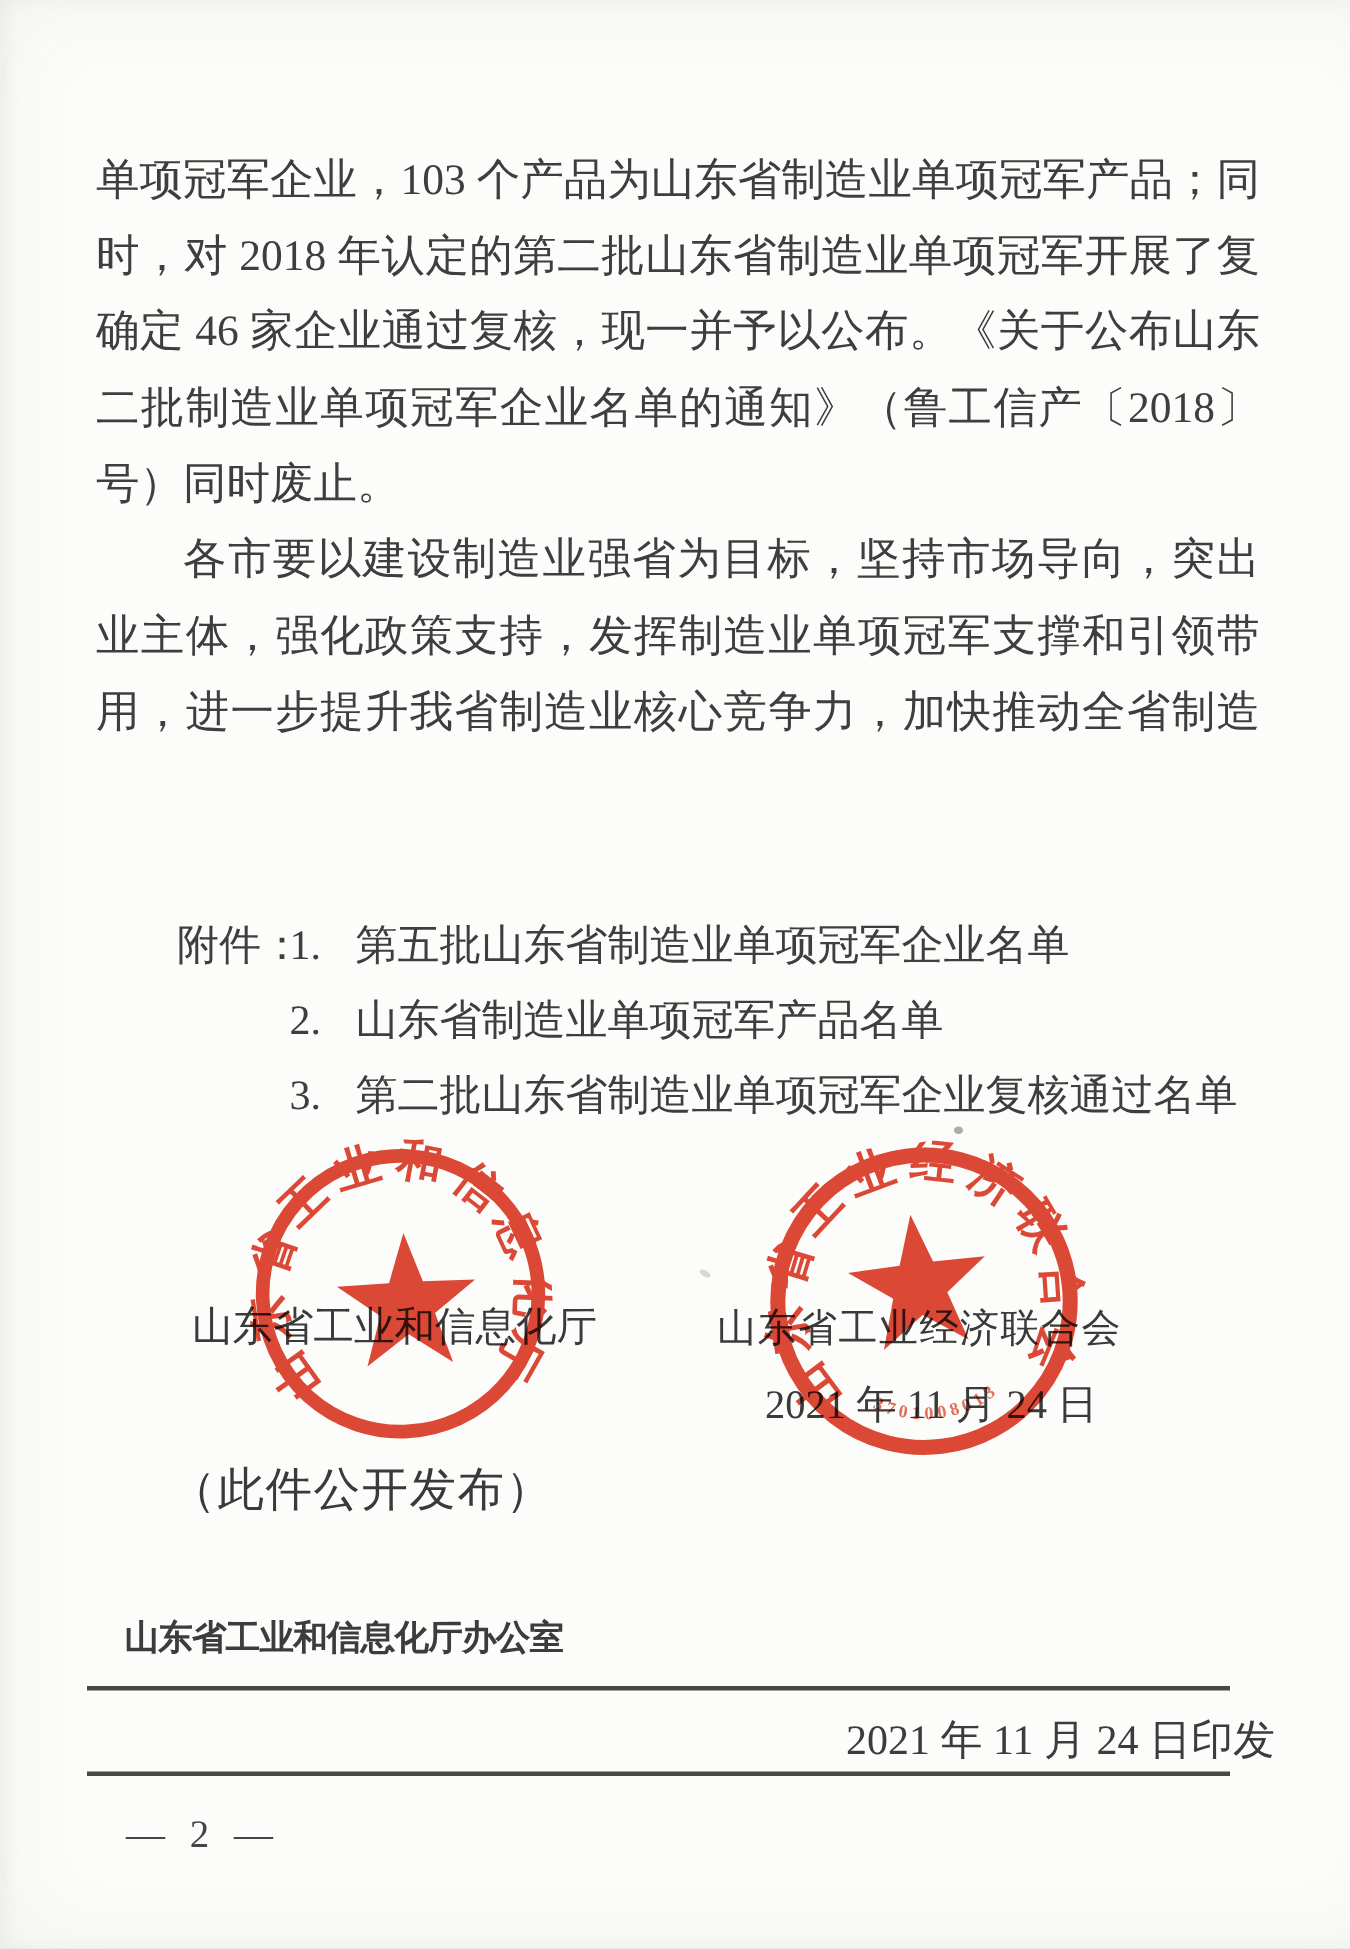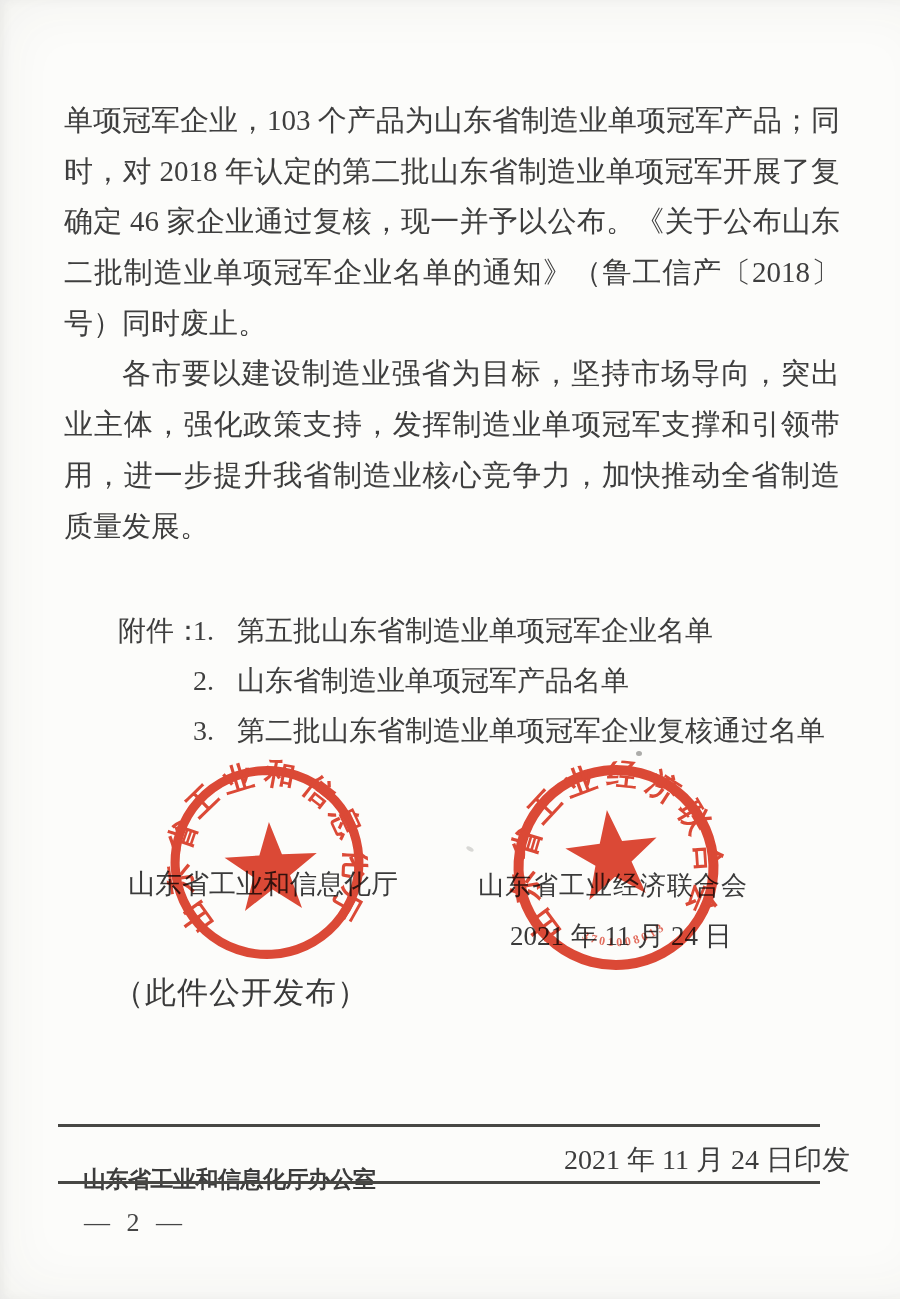--- a/index.html
+++ b/index.html
@@ -31,21 +31,21 @@
   .sig-note  { left:113px; top:972px; font-size:31px; letter-spacing:1px; }
   
   .seal { position:absolute; z-index:3; mix-blend-mode:multiply; opacity:.92; color:#dc3a26; }
   .seal-left  { left:166px; top:760px; width:202px; height:205px; transform:rotate(-3deg); }
   .seal-right { left:501px; top:762px; width:230px; height:211px; transform:rotate(-7deg); }
   .seal svg { width:100%; height:100%; display:block; }
   .seal text { font-family:"Liberation Serif","DejaVu Serif",serif; font-weight:bold; fill:currentColor; }
   
   .rule { position:absolute; left:58px; width:762px; height:3px; background:#474744; }
   .rule-top { top:1124px; } .rule-bottom { top:1181px; }
-  .footer-office { position:absolute; left:83px; top:1164px; font-size:23px;
+  .footer-office { position:absolute; left:83px; top:1076px; font-size:23px;
                    font-weight:bold; letter-spacing:-0.5px; color:#3c3c3c; white-space:nowrap; }
   .footer-date { position:absolute; left:564px; top:1141px; font-size:28px;
                  color:#3c3c3c; white-space:nowrap; }
   .page-num { position:absolute; left:84px; top:1208px; font-size:26px;
               letter-spacing:5px; color:#454545; }
   
   .speck { position:absolute; background:#6a6a66; border-radius:50%; }
   .speck-1 { left:636px; top:751px; width:6px; height:5px; opacity:.55; }
   .speck-2 { left:466px; top:847px; width:8px; height:4px; opacity:.25; transform:rotate(30deg); }
 </style>
@@ -56,21 +56,20 @@
 
   <div class="body-text" id="body-text">
       <div class="tline j">单项冠军企业，103 个产品为山东省制造业单项冠军产品；同</div>
       <div class="tline j">时，对 2018 年认定的第二批山东省制造业单项冠军开展了复核，</div>
       <div class="tline j">确定 46 家企业通过复核，现一并予以公布。《关于公布山东省第</div>
       <div class="tline j">二批制造业单项冠军企业名单的通知》（鲁工信产〔2018〕73</div>
       <div class="tline">号）同时废止。</div>
       <div class="tline j ind">各市要以建设制造业强省为目标，坚持市场导向，突出企</div>
       <div class="tline j">业主体，强化政策支持，发挥制造业单项冠军支撑和引领带动作</div>
       <div class="tline j">用，进一步提升我省制造业核心竞争力，加快推动全省制造业高</div>
-      <div class="tline">质量发展。</div>
     </div>
 
   <div class="attachments">
     <span class="att-label">附件：</span>
     <div class="att-items" id="att-items">
         <div class="att-row"><span class="att-num">1.</span><span>第五批山东省制造业单项冠军企业名单</span></div>
         <div class="att-row"><span class="att-num">2.</span><span>山东省制造业单项冠军产品名单</span></div>
         <div class="att-row"><span class="att-num">3.</span><span>第二批山东省制造业单项冠军企业复核通过名单</span></div>
       </div>
   </div>

